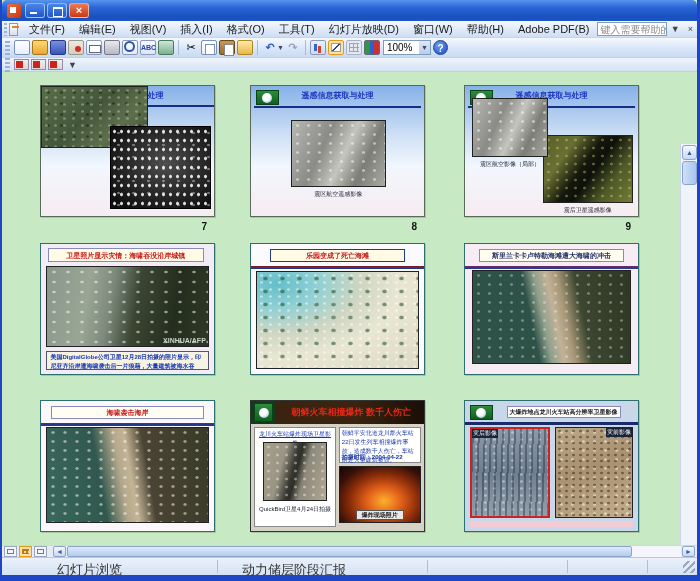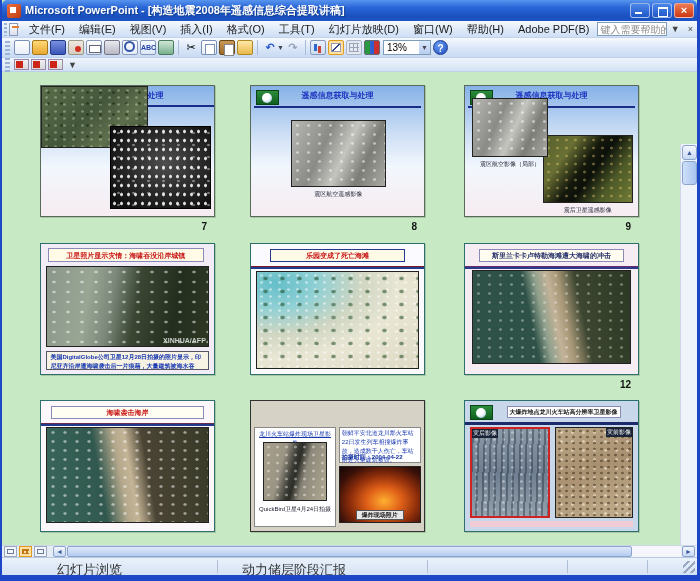--- a/index.html
+++ b/index.html
@@ -208,21 +208,20 @@
     background:repeating-linear-gradient(135deg,transparent 0 3px,#98a8c0 3px 5px); }
   .bottomedge { position:absolute; left:0; top:575px; width:100%; height:6px; background:#1e47c8; }
 </style>
 </head>
 <body>
 
 <div class="window">
 
   <div class="titlebar">
     <div class="app-icon"></div>
-    <div class="title-text">Microsoft PowerPoint - [构造地震2008年遥感信息综合提取讲稿]</div>
     <div class="winbtns">
       <div class="wbtn min"></div>
       <div class="wbtn max"></div>
       <div class="wbtn close">×</div>
     </div>
   </div>
 
   <div class="menubar">
     <div class="grip"></div>
     <div class="doc-icon"></div>
@@ -260,21 +259,21 @@
     <div class="sep"></div>
     <div class="tbi glyph arrow-blue">↶</div>
     <span class="dd">▼</span>
     <div class="tbi glyph arrow-gray">↷</div>
     <div class="sep"></div>
     <div class="tbi i-chart"></div>
     <div class="tbi i-showfmt"></div>
     <div class="tbi i-grid"></div>
     <div class="tbi i-colorview"></div>
     <div class="zoom-box">
-      <span>13%</span>
+      <span>100%</span>
       <span class="dd">▼</span>
     </div>
     <div class="i-help">?</div>
   </div>
 
   <div class="pdfbar">
     <div class="grip"></div>
     <div class="i-pdf"></div>
     <div class="i-pdf"></div>
     <div class="i-pdf"></div>
@@ -336,34 +335,37 @@
         <div class="ph beach11" style="left:3%;top:21%;width:94%;height:75%"></div>
       </div>
     </div>
 
     <div class="cell" style="left:462px;top:171px">
       <div class="slide" style="background:#f5ecf4;border-color:#2f6e6e">
         <div class="titlebox" style="left:8%;top:4%;width:84%;height:10%;color:#26306a;line-height:12px;background:#fffdf0">斯里兰卡卡卢特勒海滩遭大海啸的冲击</div>
         <div class="rule" style="top:17%;left:0;width:100%;height:3px;background:linear-gradient(180deg,#6a2a6a 0 1px,#2a3a8c 1px)"></div>
         <div class="ph coast12" style="left:4%;top:20%;width:92%;height:72%"></div>
       </div>
-      <div class="num">12</div>
     </div>
 
     <div class="cell" style="left:38px;top:328px">
       <div class="slide" style="background:#fcf7fa;border-color:#2f6e6e">
         <div class="titlebox" style="left:6%;top:4%;width:88%;height:10%;color:#c81818;line-height:12px;background:#fffef2">海啸袭击海岸</div>
         <div class="rule" style="top:17%;left:0;width:100%;height:3px;background:linear-gradient(180deg,#6a2a4a 0 1px,#223a8c 1px)"></div>
         <div class="ph coast13" style="left:3%;top:20%;width:94%;height:74%"></div>
       </div>
       <div class="num"></div>
     </div>
 
     <div class="cell" style="left:248px;top:328px">
       <div class="slide" style="background:#d6d2c6;border-color:#333">
+        <div style="position:absolute;left:0;top:0;width:100%;height:18%;background:linear-gradient(90deg,#123a1c 0 14%,#3a2410 14% 60%,#1a0e06 100%)">
+          <div class="logo" style="left:2%;top:10%;width:11%;height:80%"></div>
+          <div class="s-title" style="top:5px;left:8%;font-size:9px;color:#e82818">朝鲜火车相撞爆炸 数千人伤亡</div>
+        </div>
         <div style="position:absolute;left:2%;top:20%;width:47%;height:77%;background:#fff;border:1px solid #888">
           <div class="tiny" style="left:2%;top:2px;width:96%;color:#1838b0;text-decoration:underline">龙川火车站爆炸现场卫星影像</div>
           <div class="ph sat14" style="left:10%;top:14%;width:80%;height:60%"></div>
           <div class="tiny" style="left:2%;top:78%;width:96%;color:#223">QuickBird卫星4月24日拍摄</div>
         </div>
         <div style="position:absolute;left:51%;top:20%;width:47%;height:28%;background:#fff;border:1px solid #888">
           <div class="tiny" style="left:2%;top:1px;width:96%;color:#1838b0;text-align:left">朝鲜平安北道龙川郡火车站22日发生列车相撞爆炸事故，造成数千人伤亡，车站附近大量建筑被毁。</div>
           <div class="tiny" style="left:2%;top:74%;width:96%;color:#1030a0;font-weight:bold;text-align:left">拍摄时间：2004-04-22</div>
         </div>
         <div class="ph fire" style="left:51%;top:50%;width:47%;height:44%">

